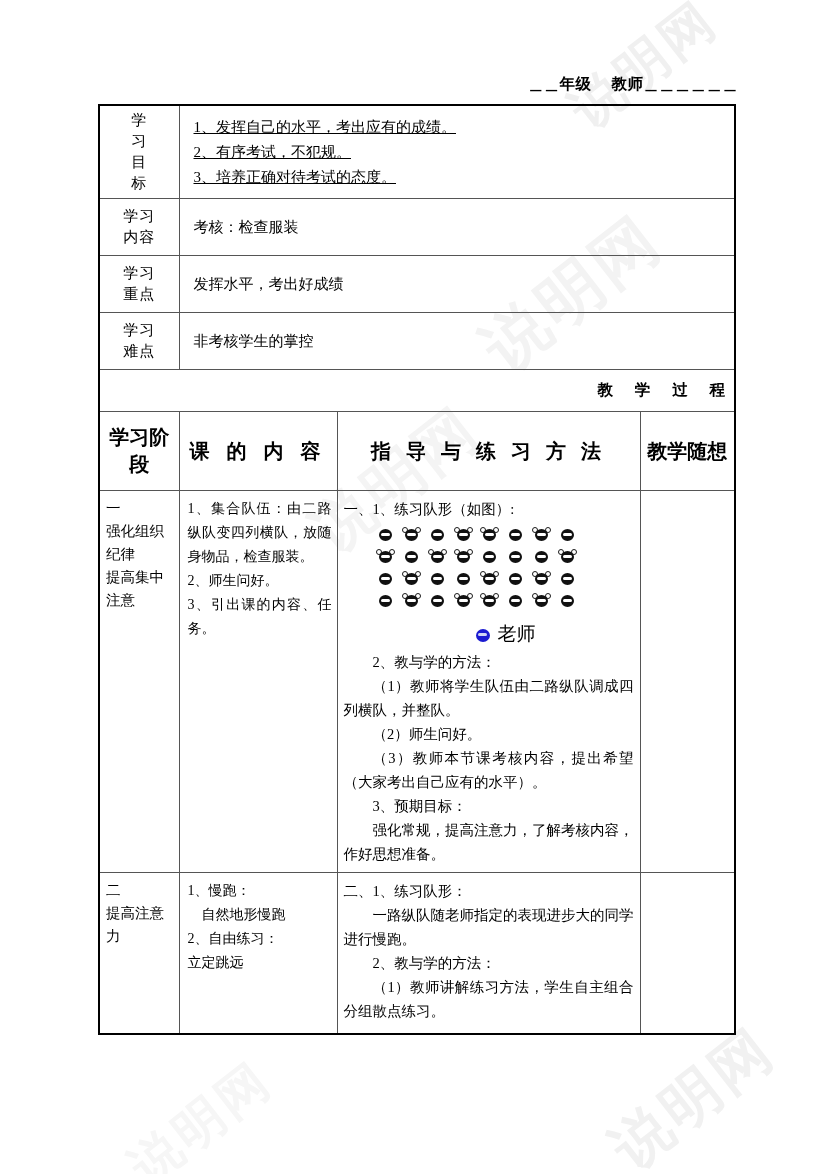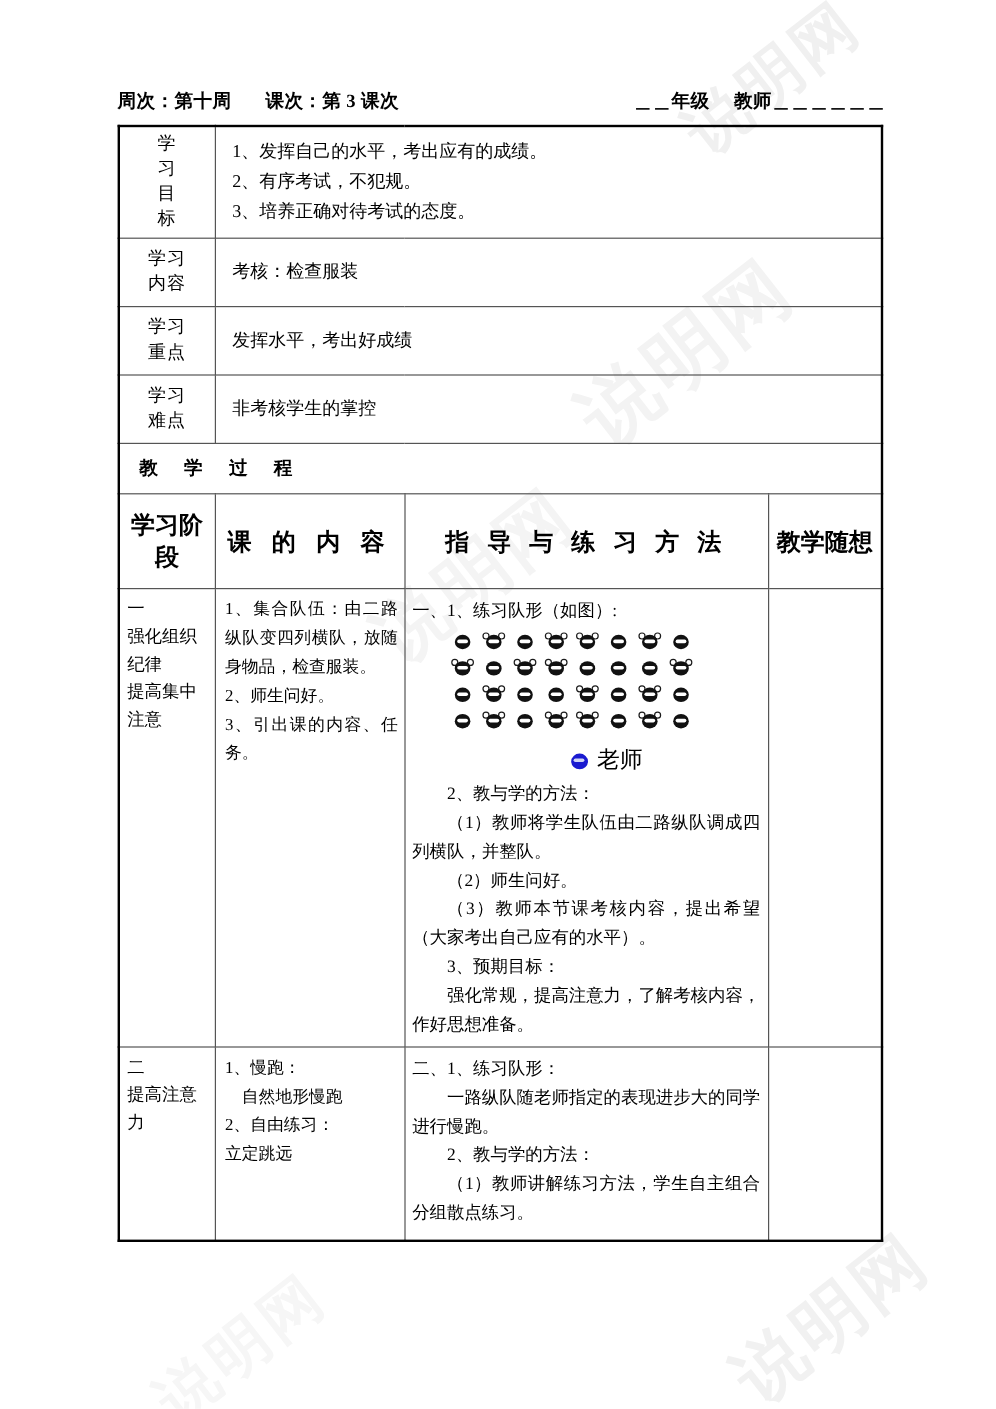--- a/index.html
+++ b/index.html
@@ -85,34 +85,34 @@
     letter-spacing: 1px;
   }
   .lbl .l1, .lbl .l2 { display: block; }
 
   .val {
     font-size: 15px;
     line-height: 24px;
     padding: 6px 10px 6px 14px !important;
   }
 
-  .goals { padding: 5px 10px 5px 14px !important; }
+  .goals { padding: 5px 10px 5px 14px !important; text-decoration: underline; }
   .goals .gl {
     font-size: 15px;
     line-height: 25px;
     white-space: nowrap;
   }
 
   
   .banner {
-    text-align: left;
+    text-align: right;
     font-size: 15.5px;
     font-weight: bold;
     letter-spacing: 9px;
-    padding: 10px 16px !important;
+    padding: 10px 0 !important;
     height: 20px;
   }
 
   
   .colhead {
     text-align: center;
     font-size: 20px;
     font-weight: bold;
     padding: 12px 0 !important;
   }
@@ -226,25 +226,20 @@
 
 <div class="watermark wm-a">说明网</div>
 <div class="watermark wm-b">说明网</div>
 <div class="watermark wm-c">说明网</div>
 <div class="watermark wm-d">说明网</div>
 <div class="watermark wm-e">说明网</div>
 
 <div class="page">
 
   <div class="doc-header">
-    <span class="hdr-left">
-      <span>周次：第十周</span>
-      <span class="gap-sm"></span>
-      <span>课次：第 3 课次</span>
-    </span>
     <span class="hdr-right">
       <span>＿＿年级</span>
       <span class="gap-md"></span>
       <span>教师＿＿＿＿＿＿</span>
     </span>
   </div>
 
   <table class="main">
     <colgroup>
       <col style="width:80px">

